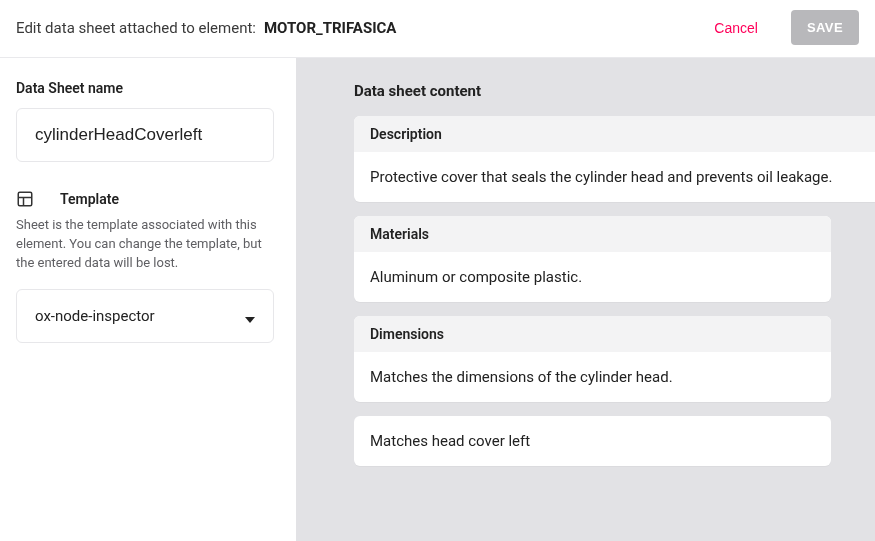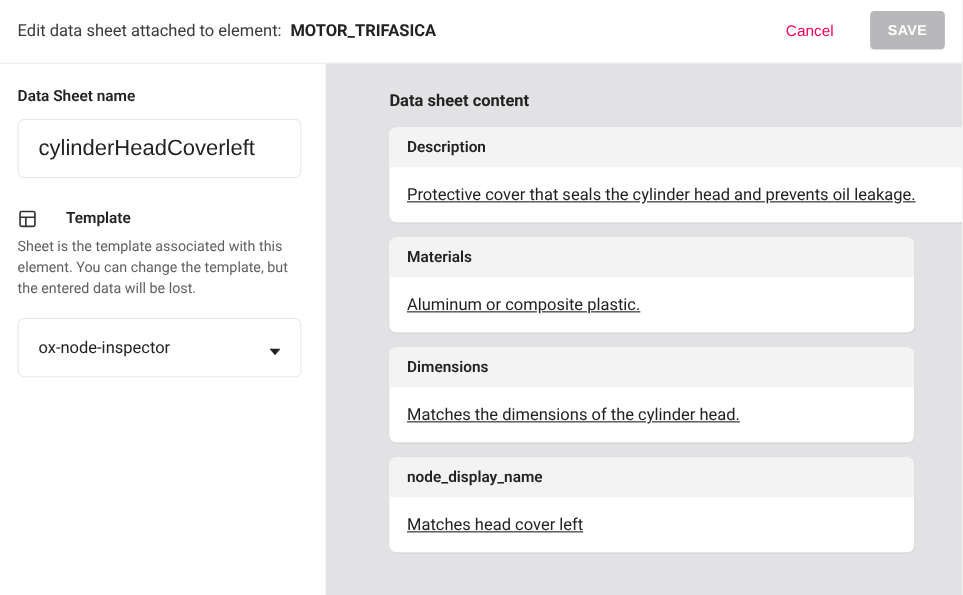--- a/index.html
+++ b/index.html
@@ -71,21 +71,21 @@
     font-weight: 600;
     color: #222;
     margin-bottom: 12px;
   }
   .text-input {
     width: 258px;
     height: 54px;
     border: 1px solid #e7e7ea;
     border-radius: 6px;
     padding: 0 18px;
-    font-size: 20px;
+    font-size: 17px;
     color: #222;
     background: #fff;
   }
   .template-section { margin-top: 28px; }
   .template-head {
     display: flex;
     align-items: center;
     gap: 26px;
     margin-bottom: 8px;
   }
@@ -146,21 +146,20 @@
     font-size: 14px;
     font-weight: 600;
     color: #222;
   }
   .field-value {
     padding: 16px 16px;
     font-size: 15px;
     color: #222;
     white-space: nowrap;
     overflow: hidden;
-    text-decoration: underline;
   }
 </style>
 </head>
 <body>
 
 <div class="dialog">
 
   <div class="header">
     <span class="header-title">Edit data sheet attached to element:</span>
     <span class="header-element">MOTOR_TRIFASICA</span>
@@ -207,20 +206,19 @@
           </div>
           <div class="field-card">
             <div class="field-header">Materials</div>
             <div class="field-value">Aluminum or composite plastic.</div>
           </div>
           <div class="field-card">
             <div class="field-header">Dimensions</div>
             <div class="field-value">Matches the dimensions of the cylinder head.</div>
           </div>
           <div class="field-card">
-            <div class="field-header">node_display_name</div>
             <div class="field-value">Matches head cover left</div>
           </div>
         </div>
     </div>
 
   </div>
 </div>
 
 </body></html>

